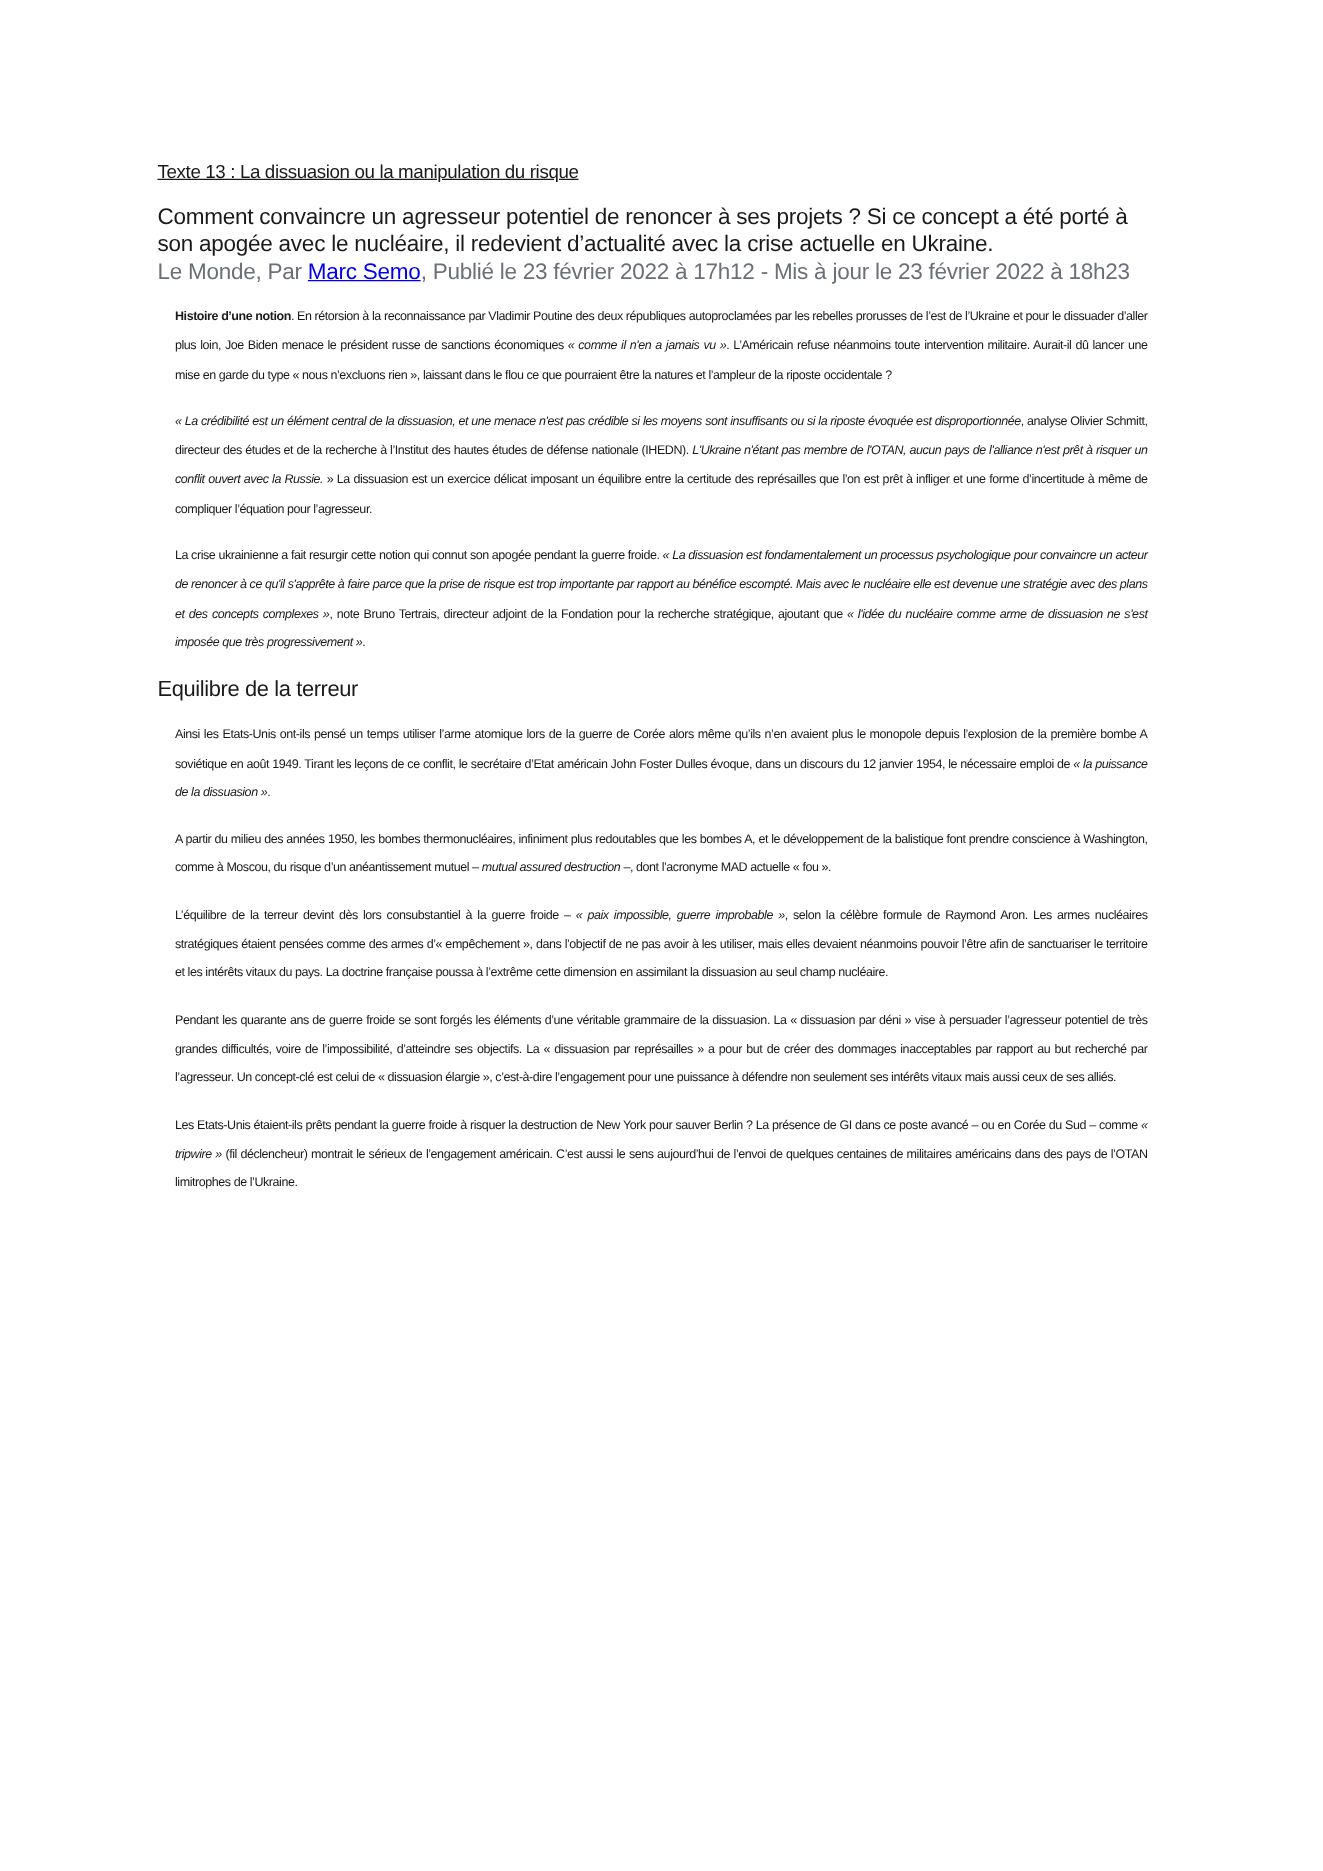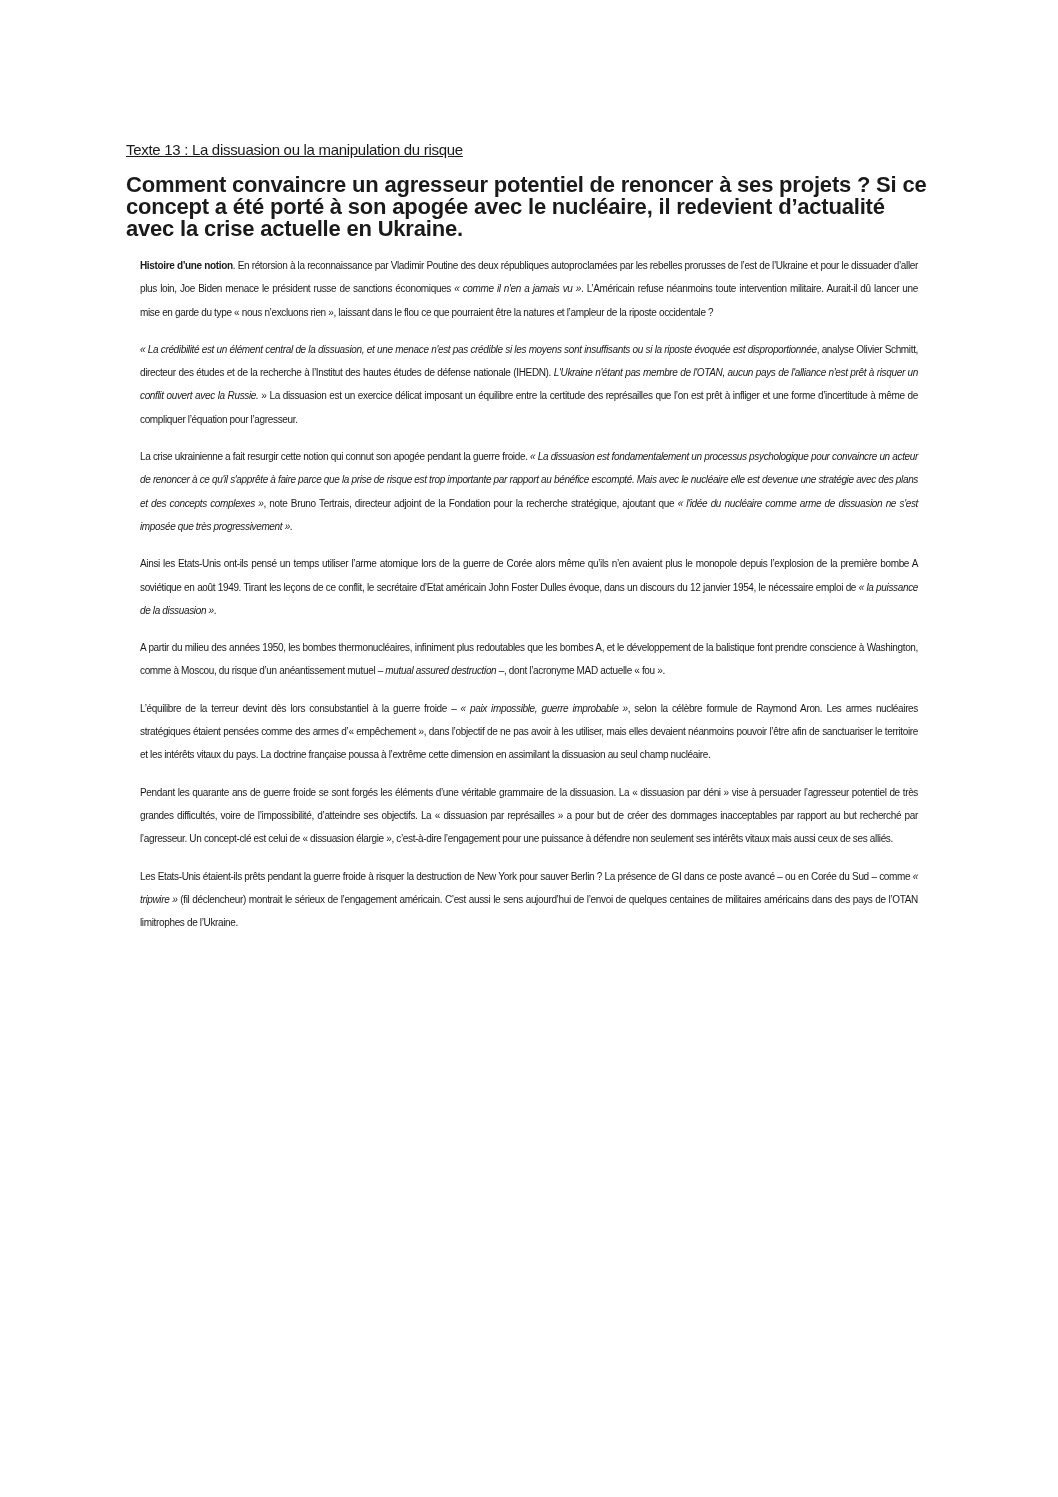--- a/index.html
+++ b/index.html
@@ -1,41 +1,43 @@
 <!DOCTYPE html>
 <html><head>
 <meta charset="utf-8">
 <style>
   html, body { margin: 0; padding: 0; background: #ffffff; }
   body { width: 1058px; height: 1497px; position: relative; overflow: hidden;
          font-family: "Liberation Sans", "DejaVu Sans", sans-serif; color: #1a1a1a; }
   .page { position: absolute; left: 126px; top: 128px; width: 806px; }
-  .doc-title { font-size: 15px; text-decoration: underline; margin: 12px 0 14px 0; line-height: 20px; letter-spacing: -0.3px; }
-  .lead { font-size: 22px; line-height: 22px; margin: 0; letter-spacing: -0.2px; font-weight: bold; }
+  .doc-title { font-size: 15px; text-decoration: underline; margin: 0 0 14px 0; line-height: 20px; letter-spacing: -0.3px; }
+  .lead { font-size: 18px; line-height: 22px; margin: 0; letter-spacing: -0.2px; }
   .byline { font-size: 18px; line-height: 22px; color: #6b6f78; margin: 0 0 4px 0; letter-spacing: -0.2px; }
   .byline a { color: #0000ee; text-decoration: underline; }
   p.body { font-size: 10px; line-height: 23.3px; margin: 14px; text-align: justify; letter-spacing: -0.35px; }
   h3.sub { font-size: 17.5px; font-weight: normal; margin: 0; line-height: 22px; letter-spacing: -0.3px; }
   b { font-weight: bold; }
   i { font-style: italic; }
 </style>
 </head>
 <body>
 
 <div class="page">
   <div class="doc-title">Texte 13 : La dissuasion ou la manipulation du risque</div>
 
   <p class="lead">Comment convaincre un agresseur potentiel de renoncer à ses projets ? Si ce concept a été porté à son apogée avec le nucléaire, il redevient d’actualité avec la crise actuelle en Ukraine.</p>
+  <p class="byline"><span>Le Monde, Par </span><a href="#">Marc Semo</a><span>, Publié le 23 février 2022 à 17h12 - Mis à jour le 23 février 2022 à 18h23</span></p>
 
   <div>
       <p class="body"><b>Histoire d’une notion</b><span>. En rétorsion à la reconnaissance par Vladimir Poutine des deux républiques autoproclamées par les rebelles prorusses de l’est de l’Ukraine et pour le dissuader d’aller plus loin, Joe Biden menace le président russe de sanctions économiques </span><i>« comme il n'en a jamais vu »</i><span>. L’Américain refuse néanmoins toute intervention militaire. Aurait-il dû lancer une mise en garde du type « nous n’excluons rien », laissant dans le flou ce que pourraient être la natures et l’ampleur de la riposte occidentale ?</span></p>
       <p class="body"><i>« La crédibilité est un élément central de la dissuasion, et une menace n'est pas crédible si les moyens sont insuffisants ou si la riposte évoquée est disproportionnée</i><span>, analyse Olivier Schmitt, directeur des études et de la recherche à l’Institut des hautes études de défense nationale (IHEDN). </span><i>L'Ukraine n'étant pas membre de l'OTAN, aucun pays de l'alliance n'est prêt à risquer un conflit ouvert avec la Russie.</i><span> » La dissuasion est un exercice délicat imposant un équilibre entre la certitude des représailles que l’on est prêt à infliger et une forme d’incertitude à même de compliquer l’équation pour l’agresseur.</span></p>
       <p class="body"><span>La crise ukrainienne a fait resurgir cette notion qui connut son apogée pendant la guerre froide. </span><i>« La dissuasion est fondamentalement un processus psychologique pour convaincre un acteur de renoncer à ce qu'il s'apprête à faire parce que la prise de risque est trop importante par rapport au bénéfice escompté. Mais avec le nucléaire elle est devenue une stratégie avec des plans et des concepts complexes »</i><span>, note Bruno Tertrais, directeur adjoint de la Fondation pour la recherche stratégique, ajoutant que </span><i>« l'idée du nucléaire comme arme de dissuasion ne s'est imposée que très progressivement »</i><span>.</span></p>
     </div>
 
+  <h3 class="sub">Equilibre de la terreur</h3>
   <div>
       <p class="body"><span>Ainsi les Etats-Unis ont-ils pensé un temps utiliser l’arme atomique lors de la guerre de Corée alors même qu’ils n’en avaient plus le monopole depuis l’explosion de la première bombe A soviétique en août 1949. Tirant les leçons de ce conflit, le secrétaire d’Etat américain John Foster Dulles évoque, dans un discours du 12 janvier 1954, le nécessaire emploi de </span><i>« la puissance de la dissuasion »</i><span>.</span></p>
       <p class="body"><span>A partir du milieu des années 1950, les bombes thermonucléaires, infiniment plus redoutables que les bombes A, et le développement de la balistique font prendre conscience à Washington, comme à Moscou, du risque d’un anéantissement mutuel – </span><i>mutual assured destruction</i><span> –, dont l’acronyme MAD actuelle « fou ».</span></p>
       <p class="body"><span>L’équilibre de la terreur devint dès lors consubstantiel à la guerre froide – </span><i>« paix impossible, guerre improbable »</i><span>, selon la célèbre formule de Raymond Aron. Les armes nucléaires stratégiques étaient pensées comme des armes d’« empêchement », dans l’objectif de ne pas avoir à les utiliser, mais elles devaient néanmoins pouvoir l’être afin de sanctuariser le territoire et les intérêts vitaux du pays. La doctrine française poussa à l’extrême cette dimension en assimilant la dissuasion au seul champ nucléaire.</span></p>
     </div>
 
   <div>
       <p class="body"><span>Pendant les quarante ans de guerre froide se sont forgés les éléments d’une véritable grammaire de la dissuasion. La « dissuasion par déni » vise à persuader l’agresseur potentiel de très grandes difficultés, voire de l’impossibilité, d’atteindre ses objectifs. La « dissuasion par représailles » a pour but de créer des dommages inacceptables par rapport au but recherché par l’agresseur. Un concept-clé est celui de « dissuasion élargie », c’est-à-dire l’engagement pour une puissance à défendre non seulement ses intérêts vitaux mais aussi ceux de ses alliés.</span></p>
       <p class="body"><span>Les Etats-Unis étaient-ils prêts pendant la guerre froide à risquer la destruction de New York pour sauver Berlin ? La présence de GI dans ce poste avancé – ou en Corée du Sud – comme </span><i>« tripwire »</i><span> (fil déclencheur) montrait le sérieux de l’engagement américain. C’est aussi le sens aujourd’hui de l’envoi de quelques centaines de militaires américains dans des pays de l’OTAN limitrophes de l’Ukraine.</span></p>
     </div>

